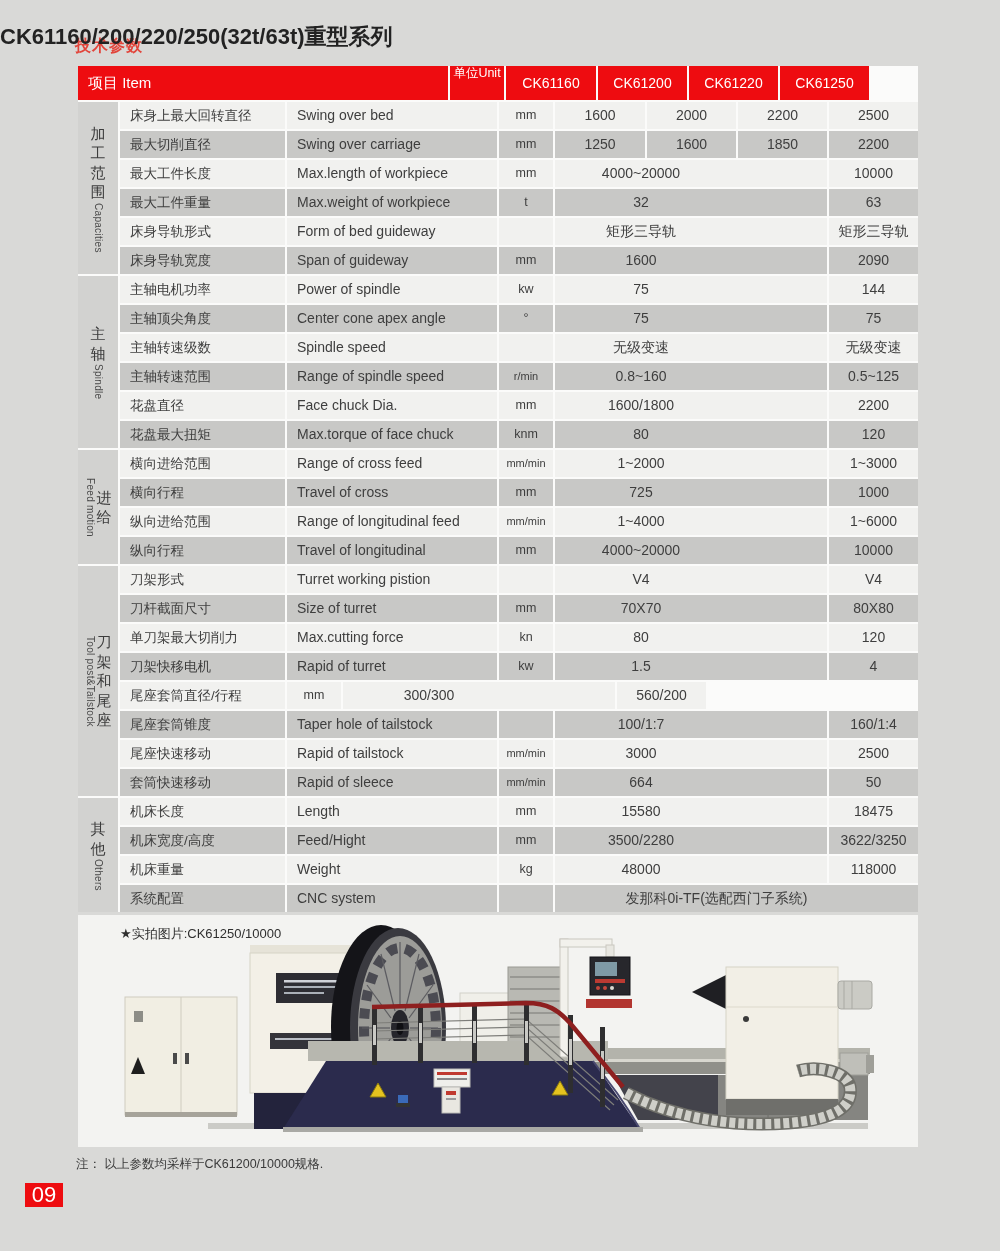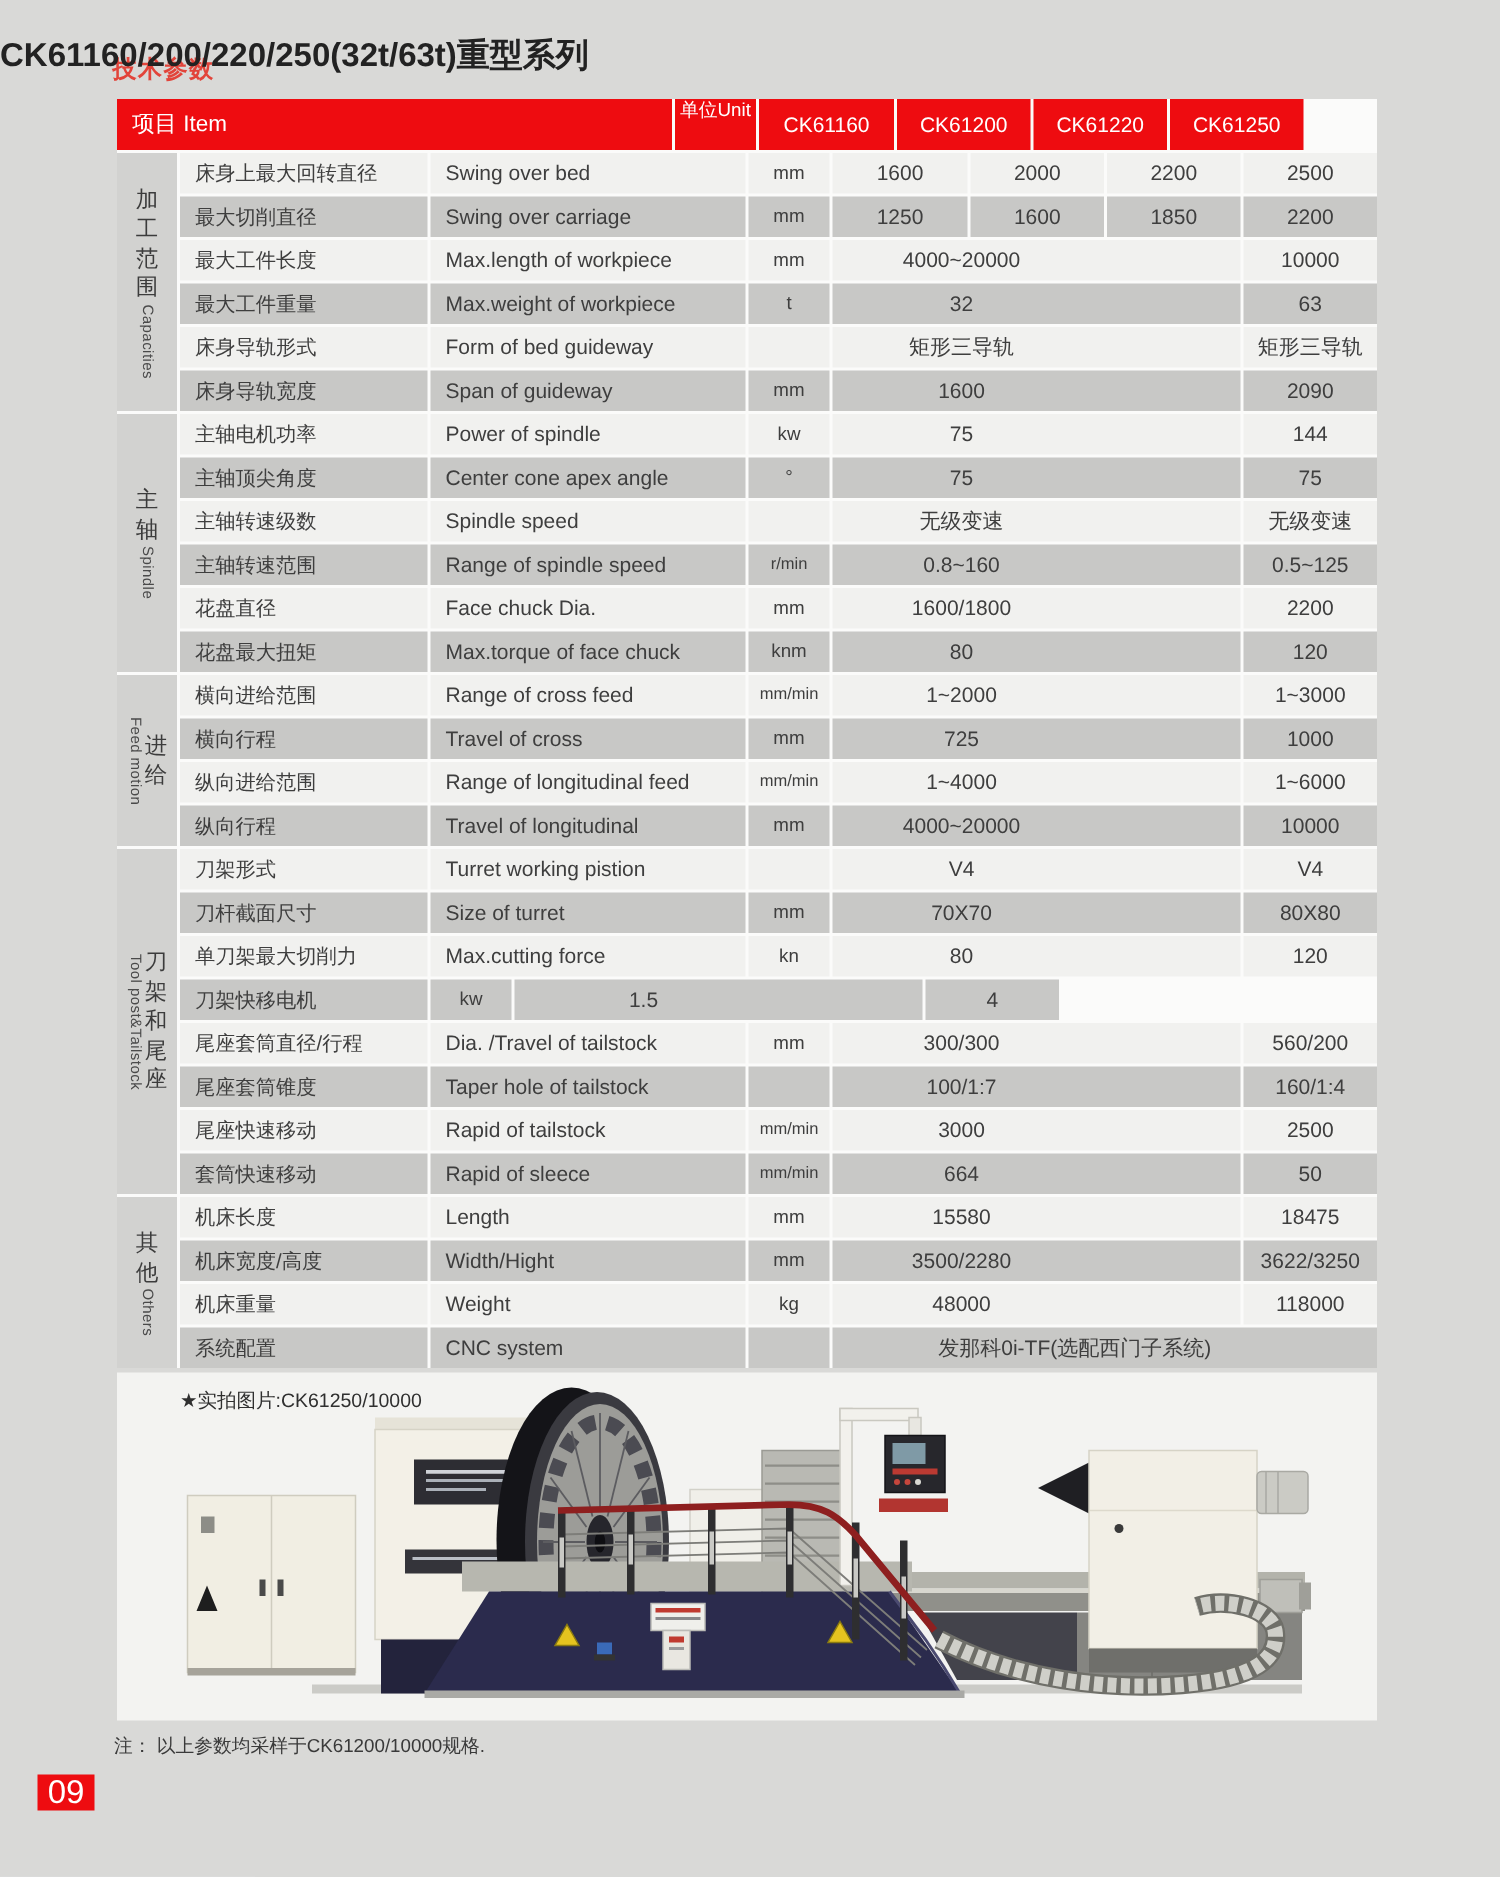--- a/index.html
+++ b/index.html
@@ -246,27 +246,27 @@
             </div>
             <div class="row light">
               <div class="cell name-cn">单刀架最大切削力</div>
               <div class="cell name-en">Max.cutting force</div>
               <div class="cell unit">kn</div>
               <div class="cell val merged">80</div>
               <div class="cell val">120</div>
             </div>
             <div class="row dark">
               <div class="cell name-cn">刀架快移电机</div>
+              <div class="cell name-en">Rapid of turret</div>
               <div class="cell unit">kw</div>
               <div class="cell val merged">1.5</div>
               <div class="cell val">4</div>
             </div>
             <div class="row light">
               <div class="cell name-cn">尾座套筒直径/行程</div>
-              <div class="cell name-en">Dia. /Travel of tailstock</div>
               <div class="cell unit">mm</div>
               <div class="cell val merged">300/300</div>
               <div class="cell val">560/200</div>
             </div>
             <div class="row dark">
               <div class="cell name-cn">尾座套筒锥度</div>
               <div class="cell name-en">Taper hole of tailstock</div>
               <div class="cell unit"></div>
               <div class="cell val merged">100/1:7</div>
               <div class="cell val">160/1:4</div>
@@ -297,21 +297,21 @@
           <div class="sec-rows">
             <div class="row light">
               <div class="cell name-cn">机床长度</div>
               <div class="cell name-en">Length</div>
               <div class="cell unit">mm</div>
               <div class="cell val merged">15580</div>
               <div class="cell val">18475</div>
             </div>
             <div class="row dark">
               <div class="cell name-cn">机床宽度/高度</div>
-              <div class="cell name-en">Width/Hight</div>
+              <div class="cell name-en">Feed/Hight</div>
               <div class="cell unit">mm</div>
               <div class="cell val merged">3500/2280</div>
               <div class="cell val">3622/3250</div>
             </div>
             <div class="row light">
               <div class="cell name-cn">机床重量</div>
               <div class="cell name-en">Weight</div>
               <div class="cell unit">kg</div>
               <div class="cell val merged">48000</div>
               <div class="cell val">118000</div>

